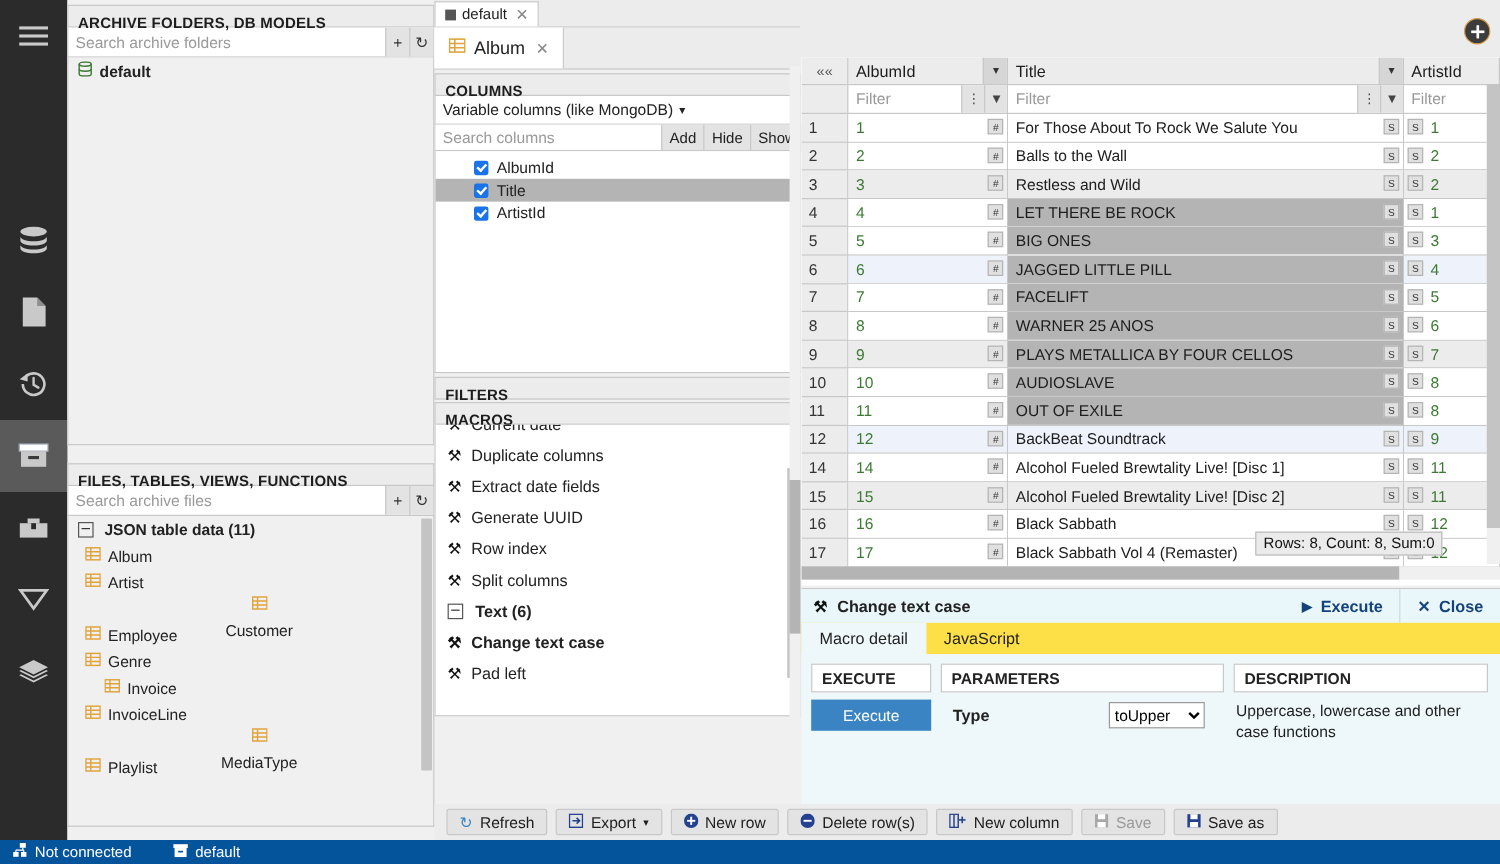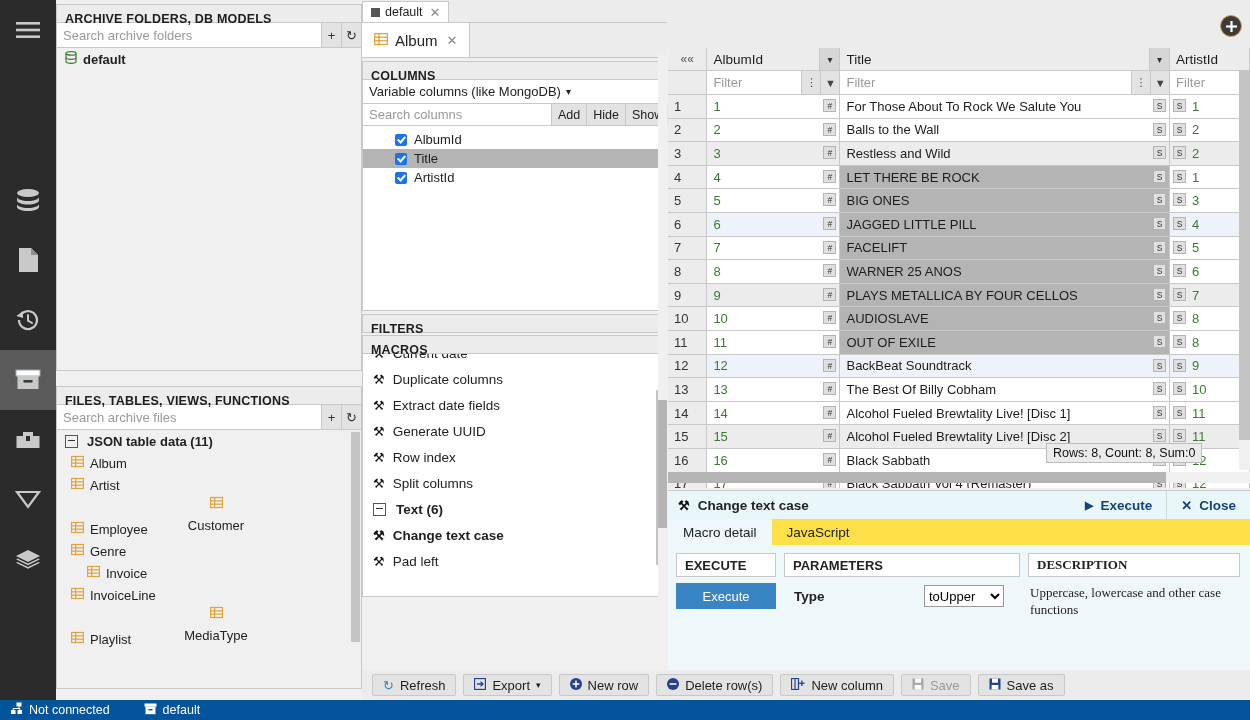--- a/index.html
+++ b/index.html
@@ -646,26 +646,20 @@
             <td class="txt white selcell"><span>OUT OF EXILE</span><span class="tmark">S</span></td>
             <td class="art white"><span class="amark">S</span><span>8</span></td>
           </tr>
           <tr class="drow">
             <td class="rn">12</td>
             <td class="num blue"><span>12</span><span class="tmark">#</span></td>
             <td class="txt blue"><span>BackBeat Soundtrack</span><span class="tmark">S</span></td>
             <td class="art blue"><span class="amark">S</span><span>9</span></td>
           </tr>
           <tr class="drow">
-            <td class="rn">13</td>
-            <td class="num white"><span>13</span><span class="tmark">#</span></td>
-            <td class="txt white"><span>The Best Of Billy Cobham</span><span class="tmark">S</span></td>
-            <td class="art white"><span class="amark">S</span><span>10</span></td>
-          </tr>
-          <tr class="drow">
             <td class="rn">14</td>
             <td class="num white"><span>14</span><span class="tmark">#</span></td>
             <td class="txt white"><span>Alcohol Fueled Brewtality Live! [Disc 1]</span><span class="tmark">S</span></td>
             <td class="art white"><span class="amark">S</span><span>11</span></td>
           </tr>
           <tr class="drow">
             <td class="rn">15</td>
             <td class="num alt"><span>15</span><span class="tmark">#</span></td>
             <td class="txt alt"><span>Alcohol Fueled Brewtality Live! [Disc 2]</span><span class="tmark">S</span></td>
             <td class="art alt"><span class="amark">S</span><span>11</span></td>
@@ -717,21 +711,21 @@
         <div class="md-col-head">EXECUTE</div>
         <button class="md-exec-btn">Execute</button>
       </div>
       <div class="md-col" style="width:236px;">
         <div class="md-col-head">PARAMETERS</div>
         <div class="md-param">
           <span class="plabel">Type</span>
           <select id="param-select"><option value="toUpper">toUpper</option><option value="toLower">toLower</option></select>
         </div>
       </div>
-      <div class="md-col" style="width:212px;font-family:Liberation Serif, serif;">
+      <div class="md-col" style="width:212px;">
         <div class="md-col-head">DESCRIPTION</div>
         <div class="md-desc">Uppercase, lowercase and other case functions</div>
       </div>
     </div>
   </div>
 
   <div class="bottombar">
     <div class="tb-btn">
       <span style="color:#3b84c4;font-size:13px;">↻</span>
       <span>Refresh</span>

